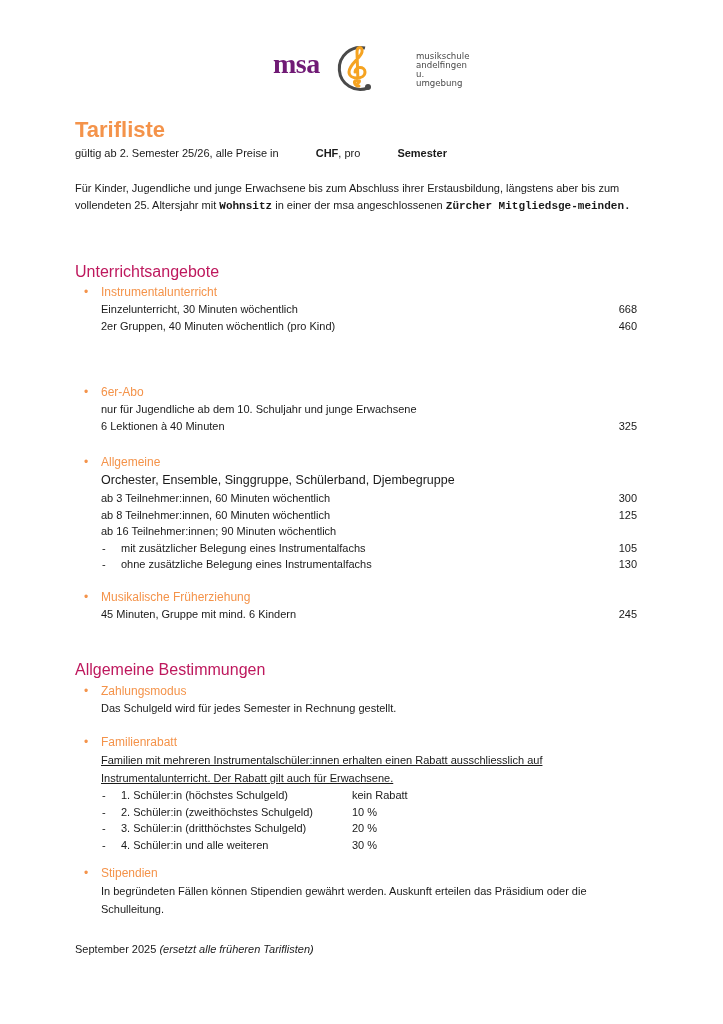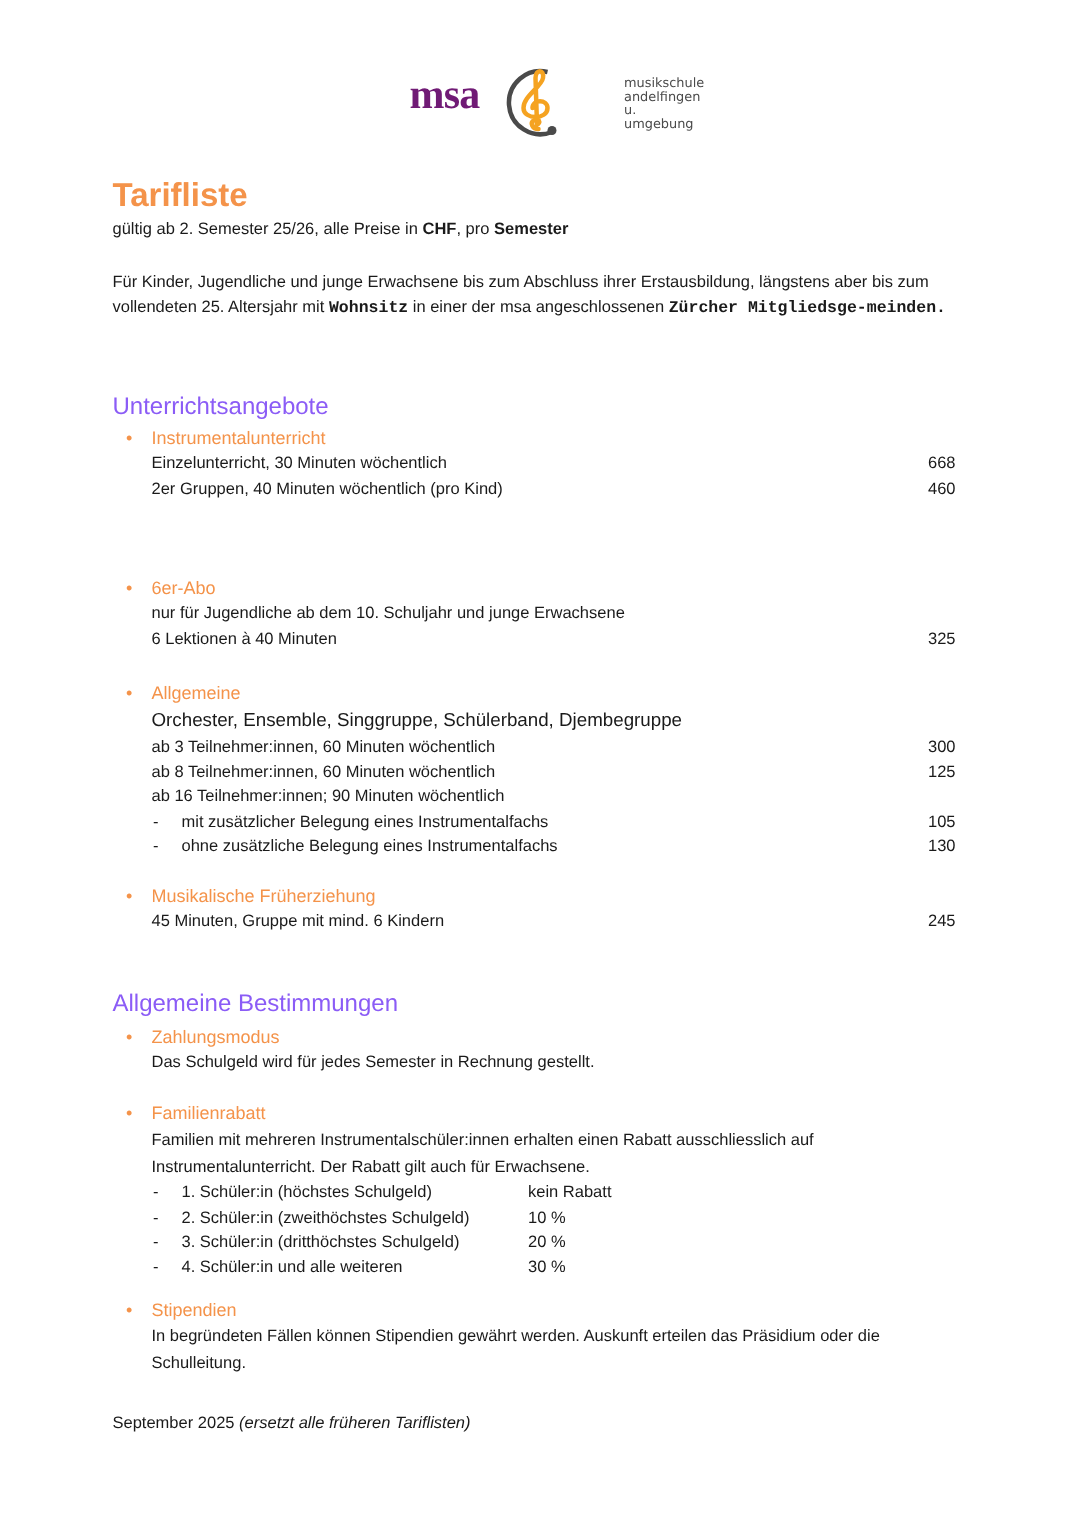--- a/index.html
+++ b/index.html
@@ -23,28 +23,28 @@
     color: #4a4a4a;
     margin-left: 32px;
   }
   .title {
     position: absolute; left: 75px; top: 117px;
     font-size: 22px; color: #F4934A; margin: 0; font-weight: bold;
   }
   .subtitle {
     position: absolute; left: 75px; top: 147px; font-size: 11px;
   }
-  .subtitle b { font-weight: bold; }
+  .subtitle b { font-weight: bold; margin-left: 34px; }
   .intro {
     position: absolute; left: 75px; top: 180px; width: 570px;
     font-size: 11px; line-height: 17px;
   }
   .intro b { font-weight: bold; font-family: Liberation Mono, monospace; }
   .h2 {
-    position: absolute; left: 75px; font-size: 16px; color: #8b5cf6; margin: 0; font-weight: normal;
+    position: absolute; left: 75px; font-size: 16px; color: #be185d; margin: 0; font-weight: normal;
   }
   .block { position: absolute; left: 75px; width: 562px; font-size: 11px; }
   .sub-h {
     position: relative; height: 17px; line-height: 17px;
     color: #F4934A; font-size: 12px; padding-left: 26px;
   }
   .sub-h .bullet {
     position: absolute; left: 9px; top: 0; color: #F4934A; font-size: 12px;
   }
   .row {
@@ -118,21 +118,21 @@
 
 <h2 class="h2" style="top:661px;">Allgemeine Bestimmungen</h2>
 
 <div class="block" style="top:683px;">
   <div class="sub-h"><span class="bullet">•</span><span>Zahlungsmodus</span></div>
   <div class="row"><span>Das Schulgeld wird für jedes Semester in Rechnung gestellt.</span></div>
 </div>
 
 <div class="block" style="top:734px;">
   <div class="sub-h"><span class="bullet">•</span><span>Familienrabatt</span></div>
-  <div class="para" style="width:510px;">Familien mit mehreren Instrumentalschüler:innen erhalten einen Rabatt ausschliesslich auf Instrumentalunterricht. Der Rabatt gilt auch für Erwachsene.</div>
+  <div class="para" style="width:510px;text-decoration:underline;">Familien mit mehreren Instrumentalschüler:innen erhalten einen Rabatt ausschliesslich auf Instrumentalunterricht. Der Rabatt gilt auch für Erwachsene.</div>
   <div class="row indent"><span class="dash">-</span><span>1. Schüler:in (höchstes Schulgeld)</span><span class="col2">kein Rabatt</span></div>
   <div class="row indent"><span class="dash">-</span><span>2. Schüler:in (zweithöchstes Schulgeld)</span><span class="col2">10 %</span></div>
   <div class="row indent"><span class="dash">-</span><span>3. Schüler:in (dritthöchstes Schulgeld)</span><span class="col2">20 %</span></div>
   <div class="row indent"><span class="dash">-</span><span>4. Schüler:in und alle weiteren</span><span class="col2">30 %</span></div>
 </div>
 
 <div class="block" style="top:865px;">
   <div class="sub-h"><span class="bullet">•</span><span>Stipendien</span></div>
   <div class="para" style="width:540px;">In begründeten Fällen können Stipendien gewährt werden. Auskunft erteilen das Präsidium oder die Schulleitung.</div>
 </div>

